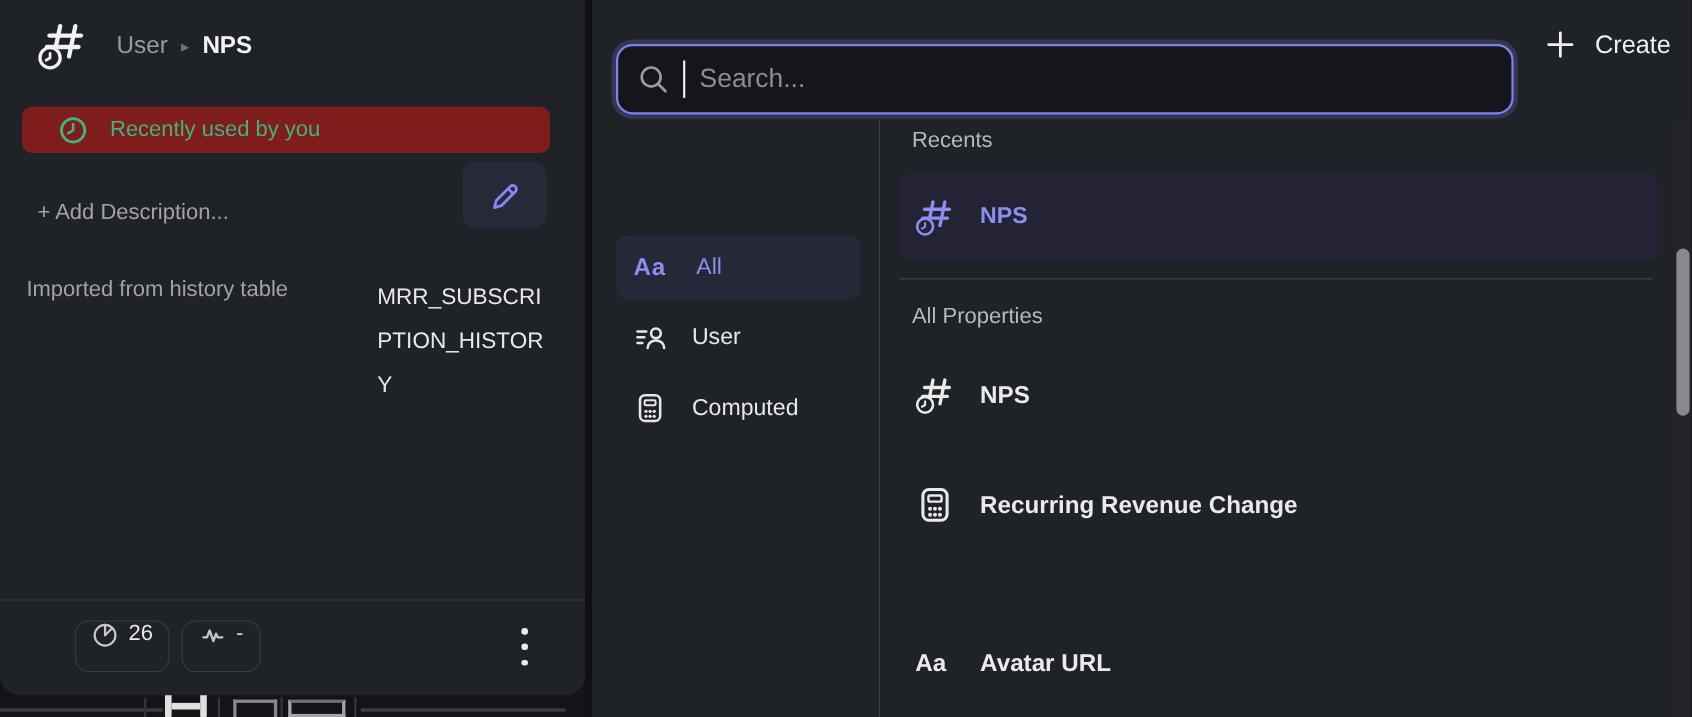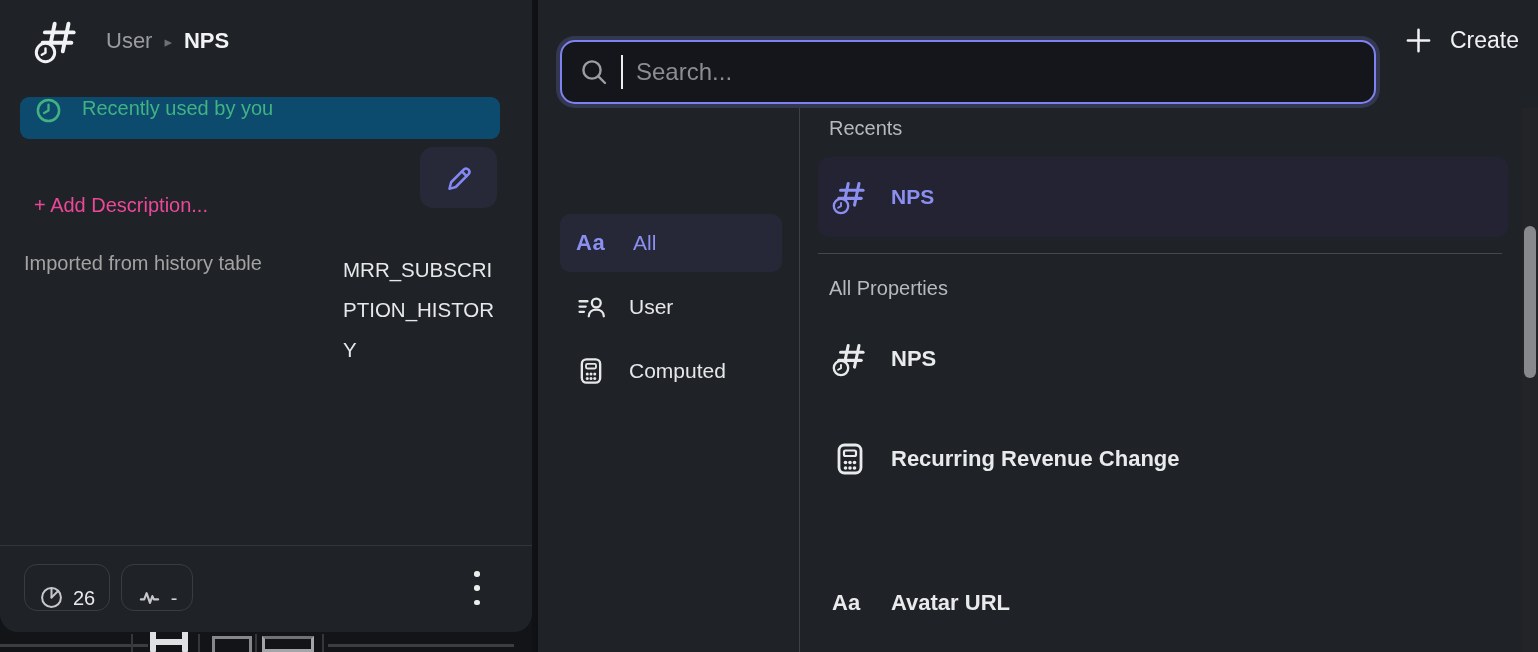--- a/index.html
+++ b/index.html
@@ -33,45 +33,45 @@
   .panel-gap { position:absolute; left:532px; top:0; width:6px; height:652px; background:#101114; z-index:3; }
 
   .prop-icon-lg { position:absolute; left:34px; top:18px; width:46px; height:46px; color:#f1f2f4; }
   .breadcrumb { position:absolute; left:106px; top:28px; display:flex; align-items:center; gap:12px; font-size:22px; }
   .crumb-parent { color:#999ba0; font-weight:500; }
   .crumb-sep { color:#6e7074; font-size:15px; padding-top:2px; }
   .crumb-current { color:#f2f3f5; font-weight:700; }
 
   .recent-badge {
     position:absolute; left:20px; top:97px; width:480px; height:42px;
-    background:#0c4a6e; border-radius:9px; display:flex; align-items:flex-start;
-    padding-left:15px; gap:20px; color:#41b381;
+    background:#7f1d1d; border-radius:9px; display:flex; align-items:center;
+    padding-left:33px; gap:20px; color:#41b381;
   }
   .recent-badge .badge-label { font-size:20px; }
   .clock-ic { width:27px; height:27px; }
 
-  .add-desc { position:absolute; left:34px; top:194px; font-size:20px; color:#ec4899; }
+  .add-desc { position:absolute; left:34px; top:182px; font-size:20px; color:#a3a3a3; }
   .edit-btn {
     position:absolute; left:420px; top:147px; width:77px; height:61px;
     background:#272938; border:none; border-radius:13px; cursor:pointer;
     display:flex; align-items:center; justify-content:center; color:#8488f3;
   }
   .edit-btn svg { width:31px; height:31px; }
 
   .detail-label { position:absolute; left:24px; top:252px; font-size:20px; color:#a3a3a3; }
   .detail-value {
     position:absolute; left:343px; top:250px; width:160px;
     font-size:20.5px; line-height:40px; color:#e7e8ea; word-break:break-all;
   }
 
   .card-footer-divider { position:absolute; left:0; top:545px; width:100%; height:1px; background:#33353a; }
   .pill {
     position:absolute; top:564px; height:47px; border:1.5px solid #3a3c41;
-    border-radius:13px; background:transparent; display:flex; align-items:flex-end;
-    justify-content:center; gap:9px; color:#c6c7ca; cursor:pointer;
+    border-radius:13px; background:transparent; display:flex; align-items:flex-start;
+    justify-content:center; gap:9px; color:#c6c7ca; cursor:pointer;margin-left:44px;
   }
   .pill-count { left:24px; width:86px; }
   .pill-trend { left:121px; width:72px; }
   .pill .pill-text { font-size:20px; color:#e8e9eb; }
   .pill .trend-text { font-size:20px; color:#cfd0d3; }
   .pill svg { width:25px; height:25px; }
   .kebab {
     position:absolute; left:465px; top:569px; width:24px; height:38px;
     display:flex; flex-direction:column; align-items:center; justify-content:space-between;
     background:none; border:none; cursor:pointer; padding:2px 0;

